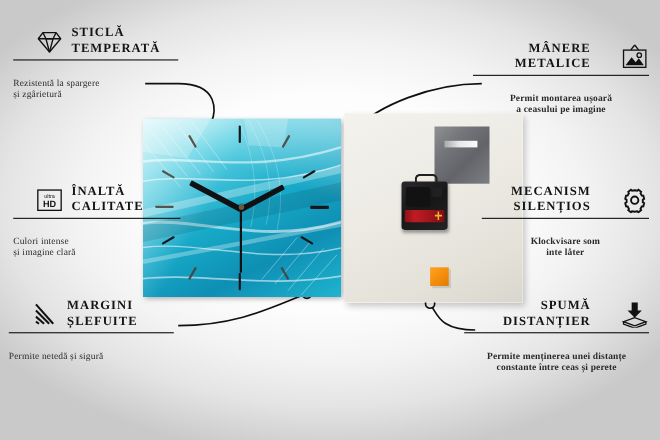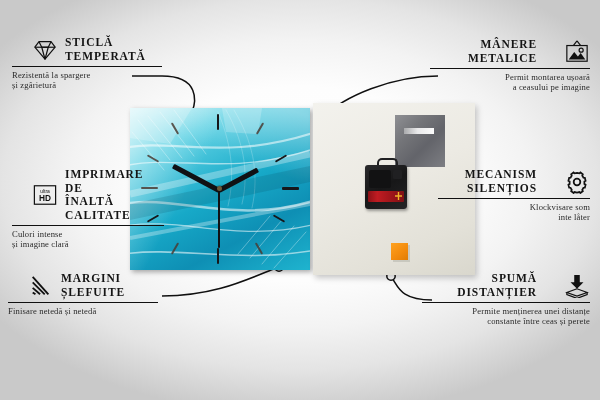--- a/index.html
+++ b/index.html
@@ -24,29 +24,29 @@
     font-weight:700;letter-spacing:.9px;color:#141414;
     font-size:11.5px;line-height:13.5px;text-transform:uppercase;
   }
   .feat.left .titles{text-align:left;}
   .feat.right .titles{text-align:right;}
   .feat .rule{
     height:0;border-top:1.4px solid #101010;margin-top:3px;
   }
   .feat .sub{
     font-size:8.6px;line-height:10.4px;color:#2a2a2a;
-    margin-top:3px;letter-spacing:.15px;
+    margin-top:15px;letter-spacing:.15px;
   }
   .feat.left .sub{text-align:left;}
-  .feat.right .sub{text-align:right;}
+  .feat.right .sub{text-align:center;font-weight:bold;}
   .ico{width:26px;height:24px;flex:0 0 26px;display:block;margin-left:20px;}
   .ico svg{display:block;width:26px;height:24px;}
 
   
-  #f-glass{left:12px;top:36px;width:150px;}
+  #f-glass{left:12px;top:24px;width:150px;}
   #f-print{left:12px;top:168px;width:152px;}
   #f-edge{left:8px;top:272px;width:150px;}
   #f-hook{right:10px;top:38px;width:160px;}
   #f-mech{right:10px;top:168px;width:152px;}
   #f-foam{right:10px;top:272px;width:168px;}
 
   #f-glass .rule{width:150px;}
   #f-print .rule{width:152px;}
   #f-edge  .rule{width:150px;}
   #f-hook  .rule{width:160px;}
@@ -244,21 +244,20 @@
   <div class="feat left" id="f-print">
     <div class="head">
       <span class="ico">
         <svg viewBox="0 0 28 26">
           <rect x="2.5" y="3" width="23" height="20" fill="none" stroke="#111" stroke-width="1.3"></rect>
           <text x="14" y="11" font-family="Liberation Sans, sans-serif" font-size="5.4" text-anchor="middle" fill="#111">ultra</text>
           <text x="14" y="20" font-family="Liberation Sans, sans-serif" font-size="9" font-weight="bold" text-anchor="middle" fill="#111">HD</text>
         </svg>
       </span>
       <div class="titles">
-        <div>IMPRIMARE DE</div>
         <div>ÎNALTĂ CALITATE</div>
       </div>
     </div>
     <div class="rule"></div>
     <div class="sub">
       <div>Culori intense</div>
       <div>și imagine clară</div>
     </div>
   </div>
 
@@ -274,21 +273,21 @@
         </g>
           </svg>
       </span>
       <div class="titles">
         <div>MARGINI</div>
         <div>ȘLEFUITE</div>
       </div>
     </div>
     <div class="rule"></div>
     <div class="sub">
-      <div>Finisare netedă și netedă</div>
+      <div>Permite netedă și sigură</div>
     </div>
   </div>
 
   <div class="feat right" id="f-hook">
     <div class="head">
       <span class="ico">
         <svg viewBox="0 0 28 26">
             <g fill="none" stroke="#111" stroke-width="1.3">
           <path d="M14,1 L10,6 M14,1 L18,6"></path>
           <rect x="3" y="6" width="22" height="17"></rect>

